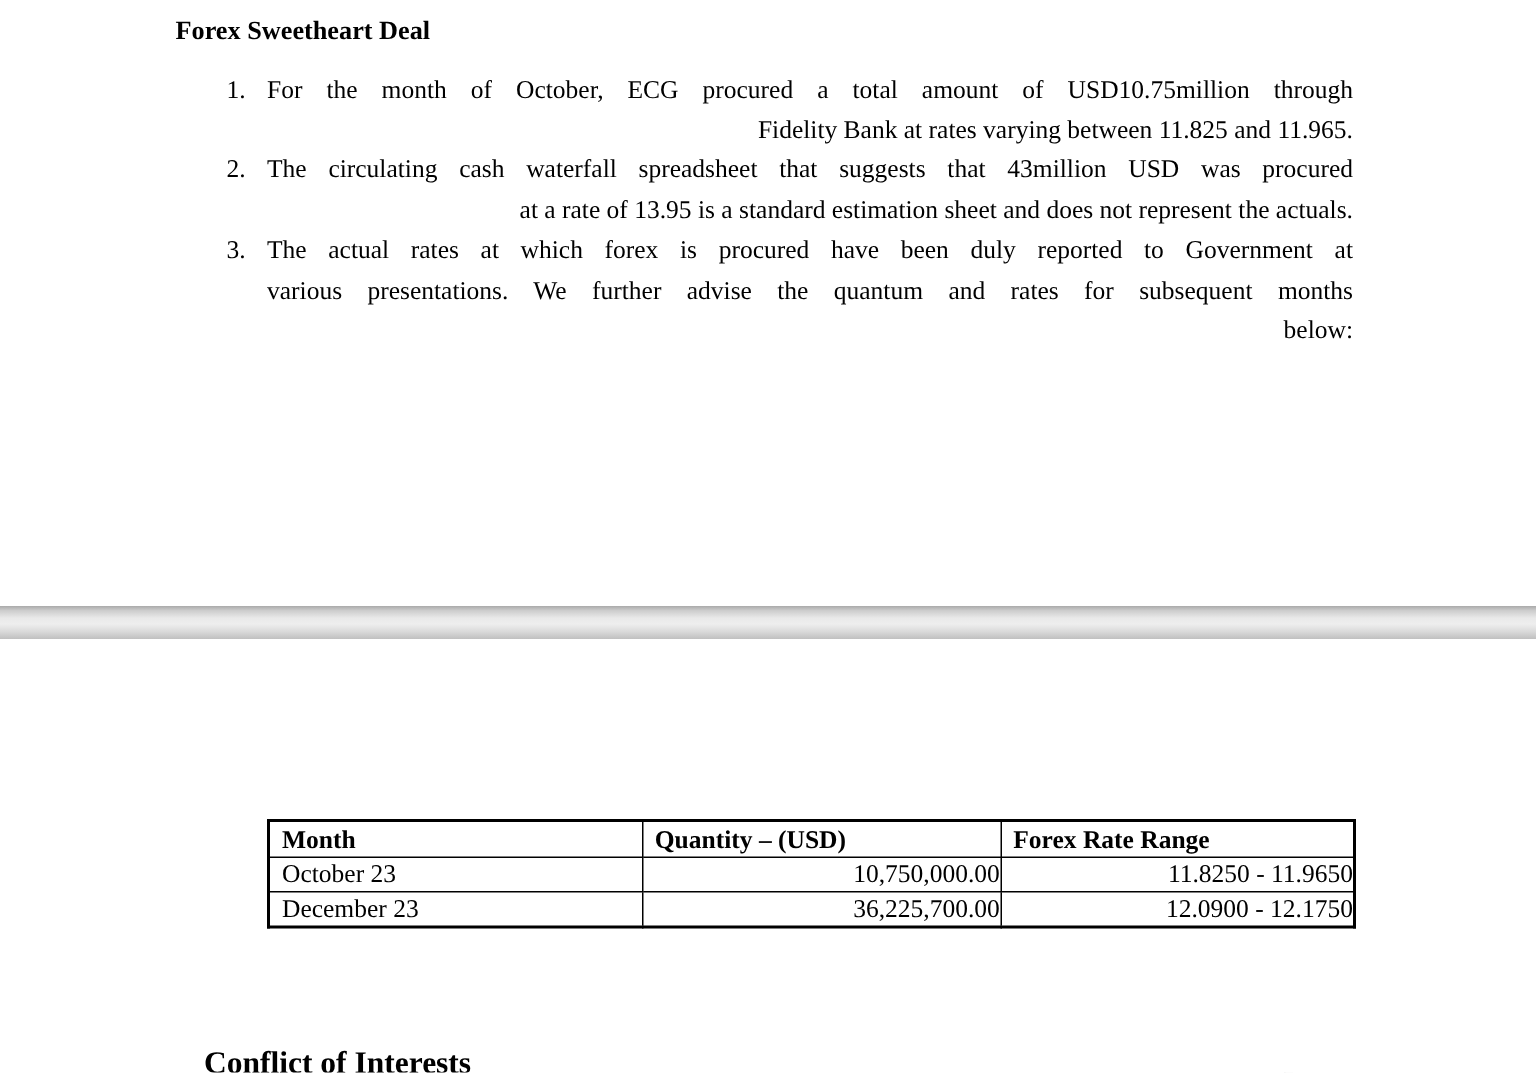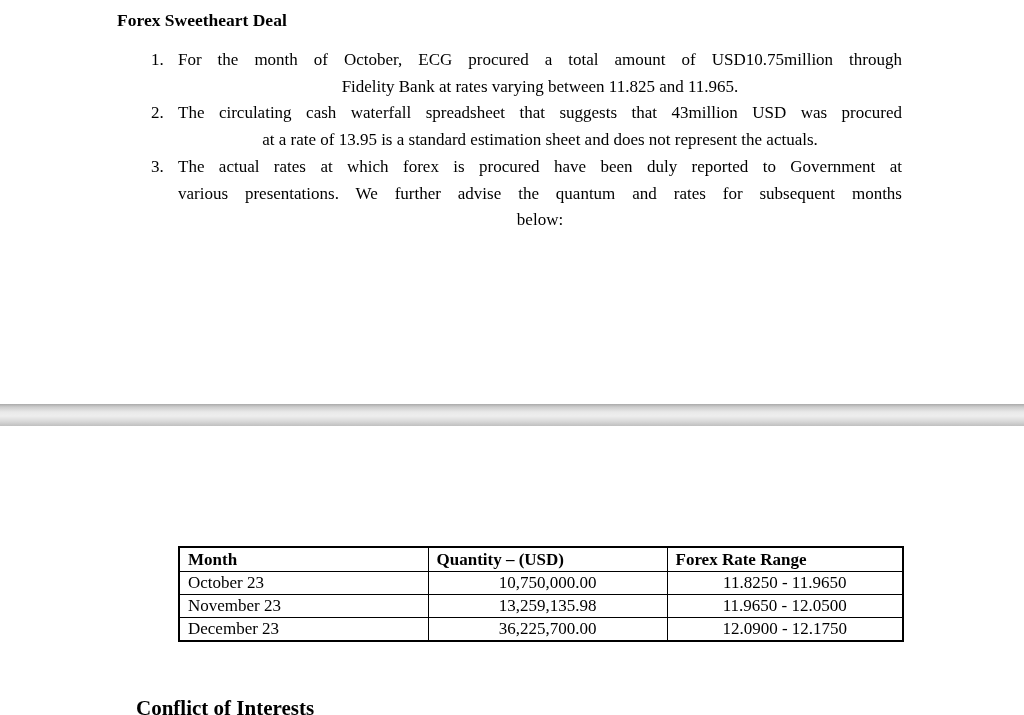--- a/index.html
+++ b/index.html
@@ -69,21 +69,21 @@
   .num {
     position: absolute;
     left: -27px;
     top: 0;
     font-size: 17px;
     line-height: 26.7px;
   }
   .line {
     font-size: 17px;
     line-height: 26.7px;
-    text-align: center;
+    text-align: right;
     white-space: nowrap;
   }
   .line.just {
     white-space: normal;
     text-align: justify;
     text-align-last: justify;
   }
   table.forex {
     position: absolute;
     left: 178px;
@@ -107,21 +107,21 @@
     text-align: left;
     padding: 1px 2px 1px 8px;
     height: 21px;
   }
   table.forex td {
     height: 21px;
     padding-top: 0px;
     padding-bottom: 1px;
   }
   table.forex td.left { text-align: left; padding-left: 8px; margin-left: 24px; }
-  table.forex td.center { text-align: center; }
+  table.forex td.center { text-align: right; }
   .conflict-heading {
     position: absolute;
     left: 120px;
     top: 254px;
     margin: 16px;
     font-size: 21px;
     font-weight: bold;
     line-height: 24px;
     white-space: nowrap;
   }
@@ -173,25 +173,20 @@
           <th>Forex Rate Range</th>
         </tr>
       </thead>
       <tbody>
         <tr>
           <td class="left">October 23</td>
           <td class="center">10,750,000.00</td>
           <td class="center">11.8250 - 11.9650</td>
         </tr>
         <tr>
-          <td class="left">November 23</td>
-          <td class="center">13,259,135.98</td>
-          <td class="center">11.9650 - 12.0500</td>
-        </tr>
-        <tr>
           <td class="left">December 23</td>
           <td class="center">36,225,700.00</td>
           <td class="center">12.0900 - 12.1750</td>
         </tr>
       </tbody>
     </table>
 
     <h2 class="conflict-heading">Conflict of Interests</h2>
   </div>
 

